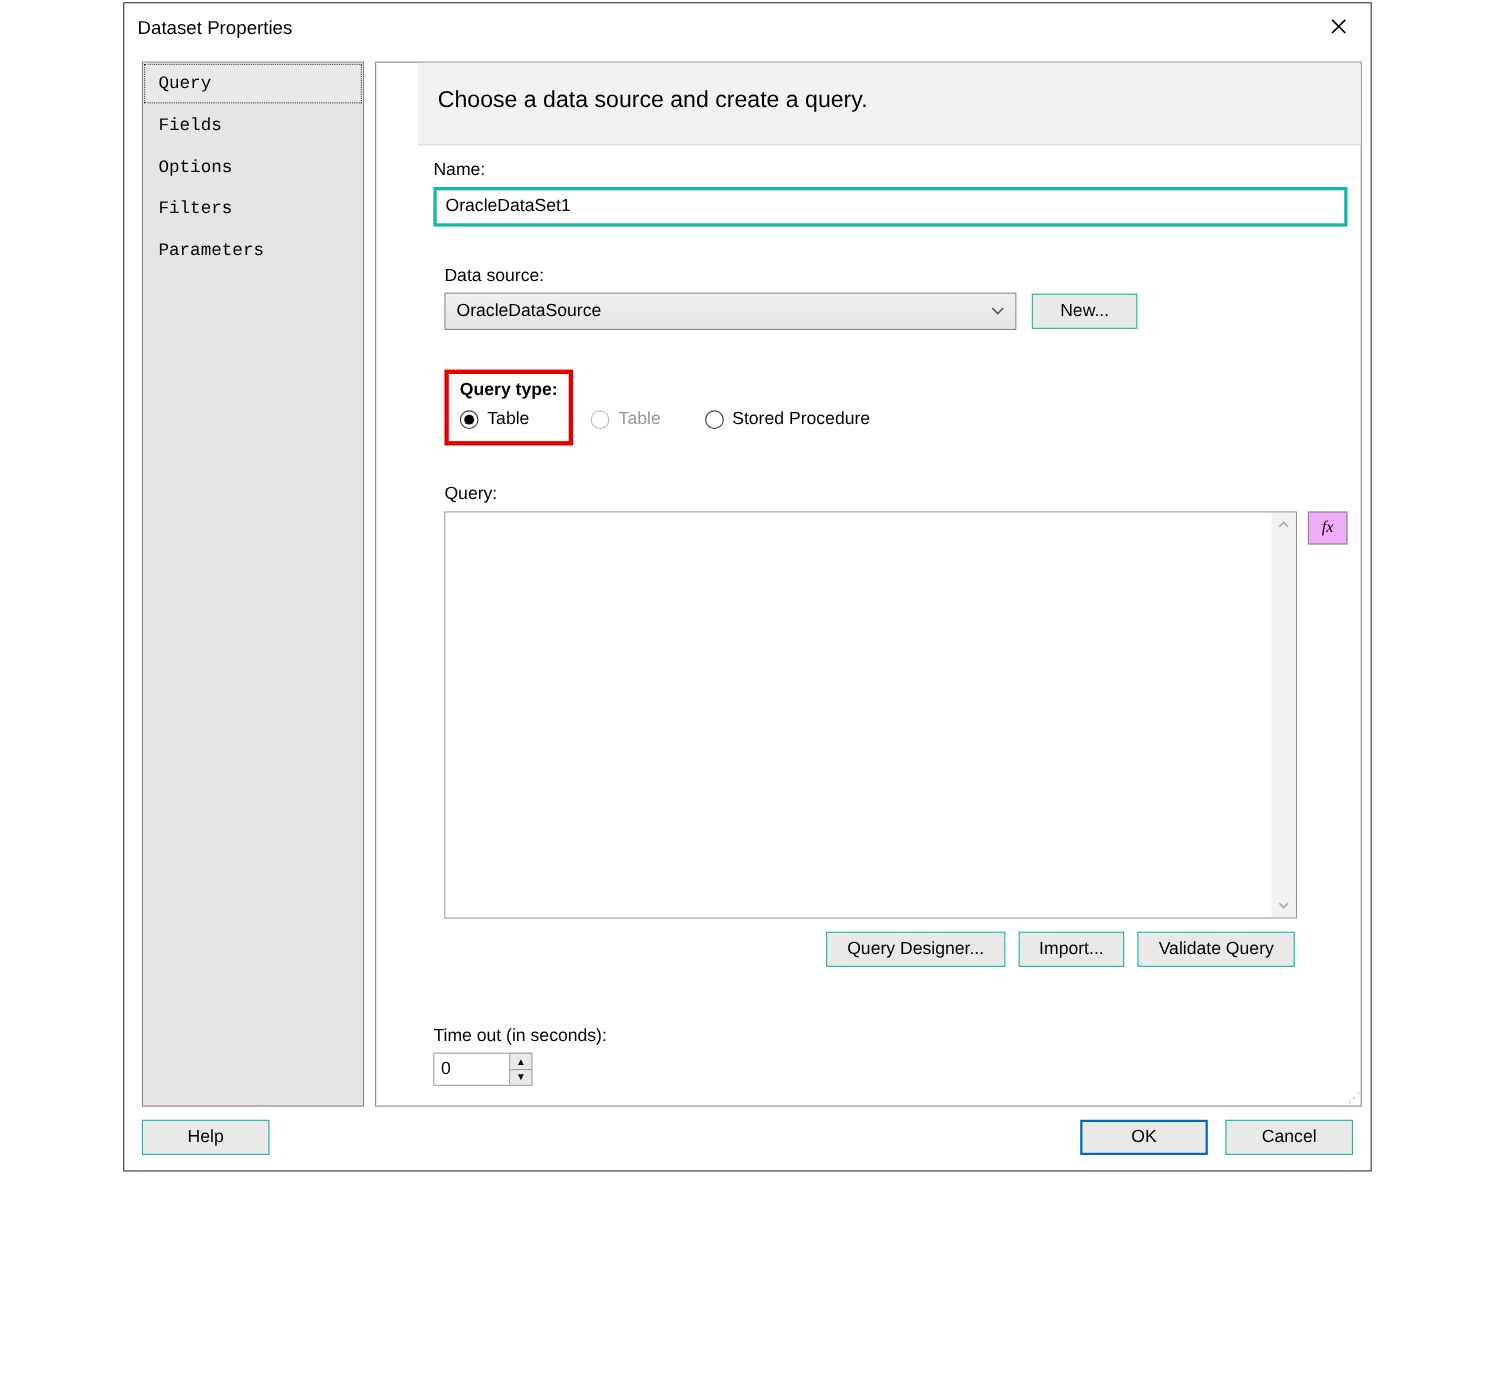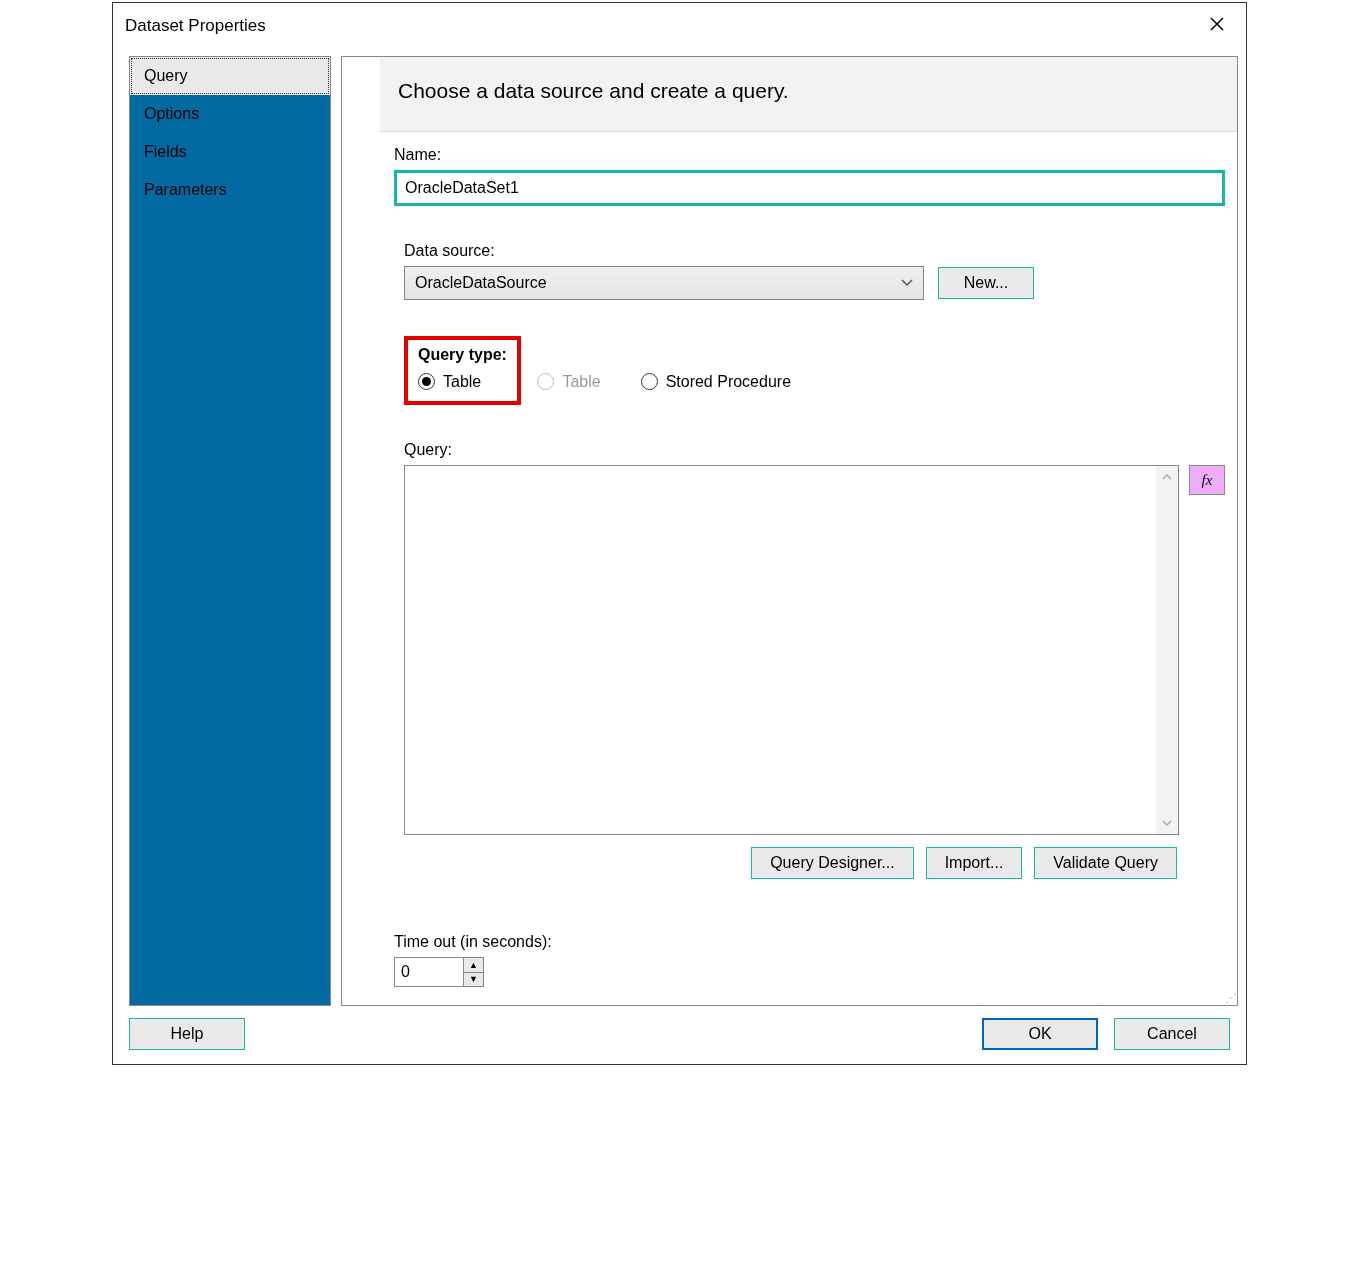--- a/index.html
+++ b/index.html
@@ -25,23 +25,24 @@
     cursor: default;
   }
   .body {
     display: flex;
     padding: 8px 8px 0 16px;
     gap: 10px;
   }
   .nav {
     width: 202px;
     border: 1px solid #888;
-    background: #0369a1;
+    background: #e5e5e5;
     padding: 0;
     height: 950px;
+    font-family: Liberation Mono, monospace;
   }
   .nav-item {
     padding: 10px 14px;
     font-size: 16px;
     cursor: default;
   }
   .nav-item.selected {
     background: #e9e9e9;
     outline: 1px dotted #333;
     outline-offset: -2px;
@@ -205,22 +206,23 @@
       <svg width="14" height="14" viewBox="0 0 14 14">
           <path d="M1 1 L13 13 M13 1 L1 13" stroke="#000" stroke-width="1.5" fill="none"></path>
         </svg>
     </span>
   </div>
 
   <div class="body">
 
     <div class="nav">
       <div class="nav-item selected">Query</div>
+      <div class="nav-item">Fields</div>
       <div class="nav-item">Options</div>
-      <div class="nav-item">Fields</div>
+      <div class="nav-item">Filters</div>
       <div class="nav-item">Parameters</div>
     </div>
 
     <div class="main">
       <div class="main-header">Choose a data source and create a query.</div>
       <div class="main-content">
 
         <label class="label">Name:</label>
         <input class="text-input" value="OracleDataSet1" style="">
 

